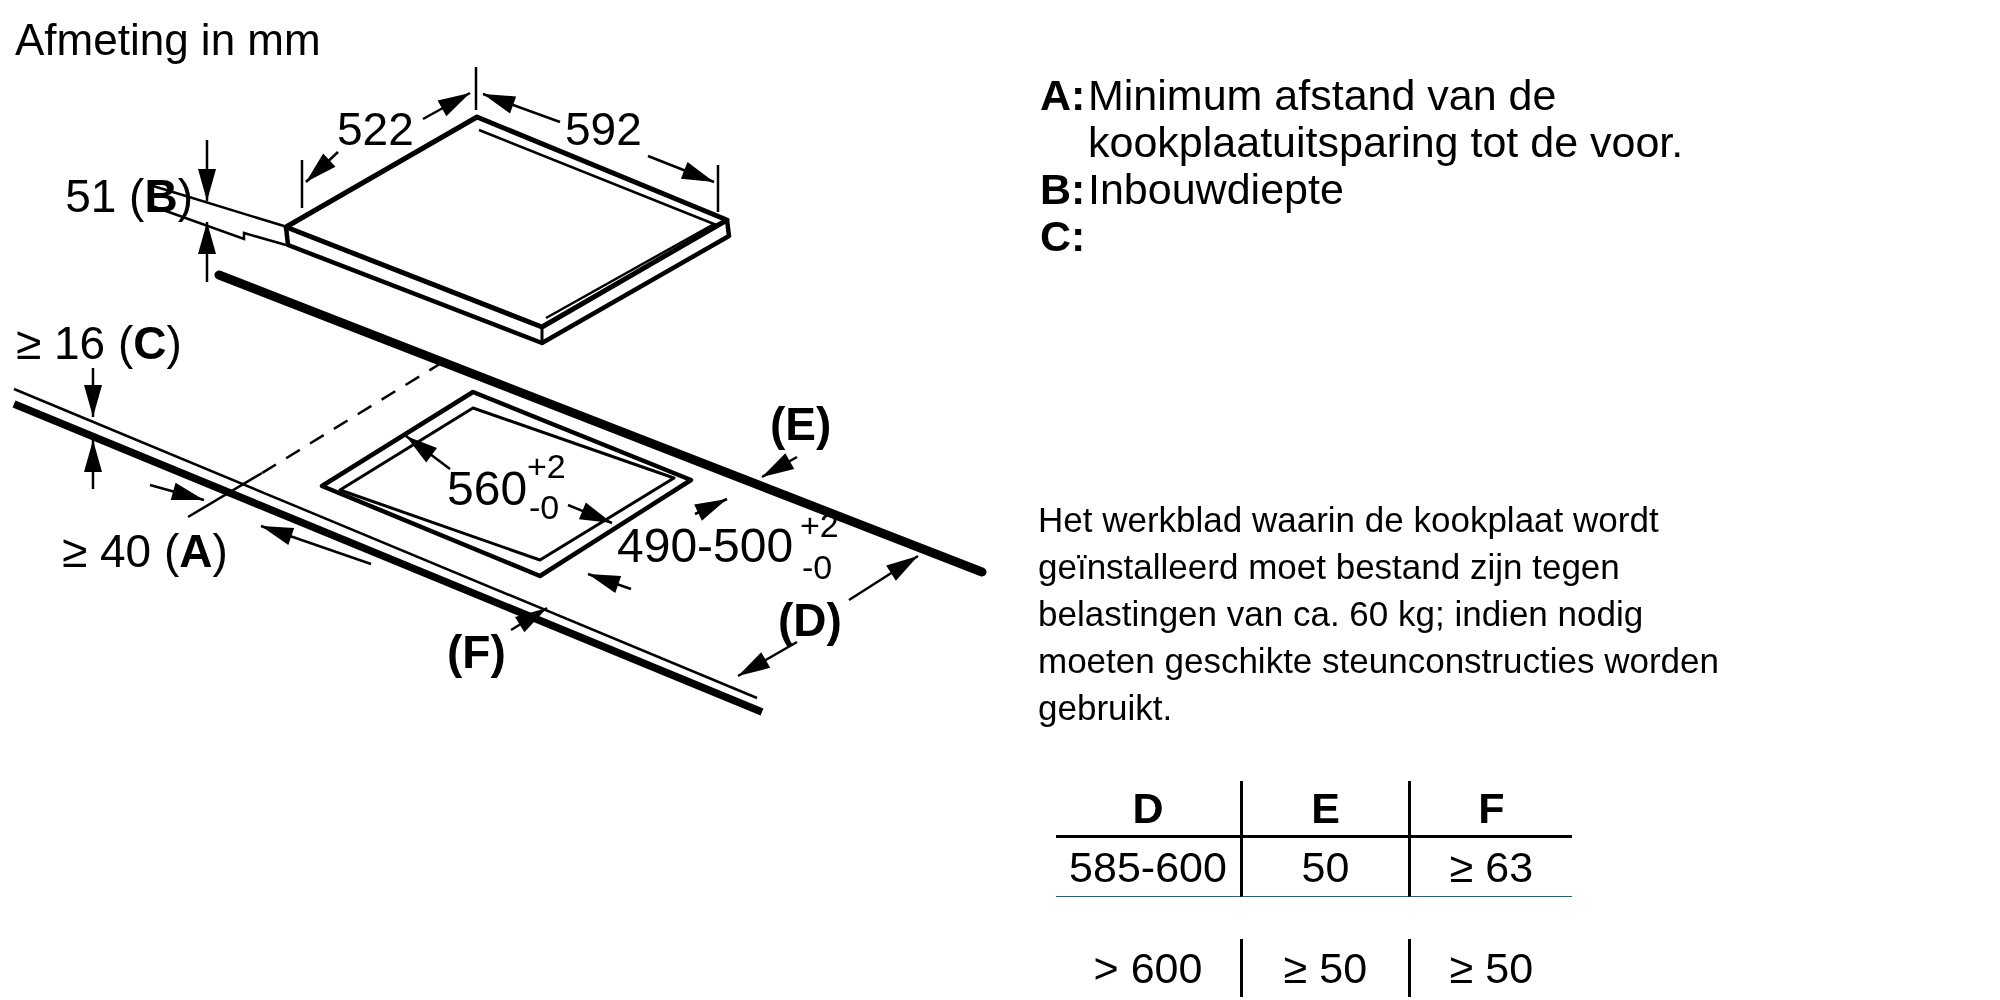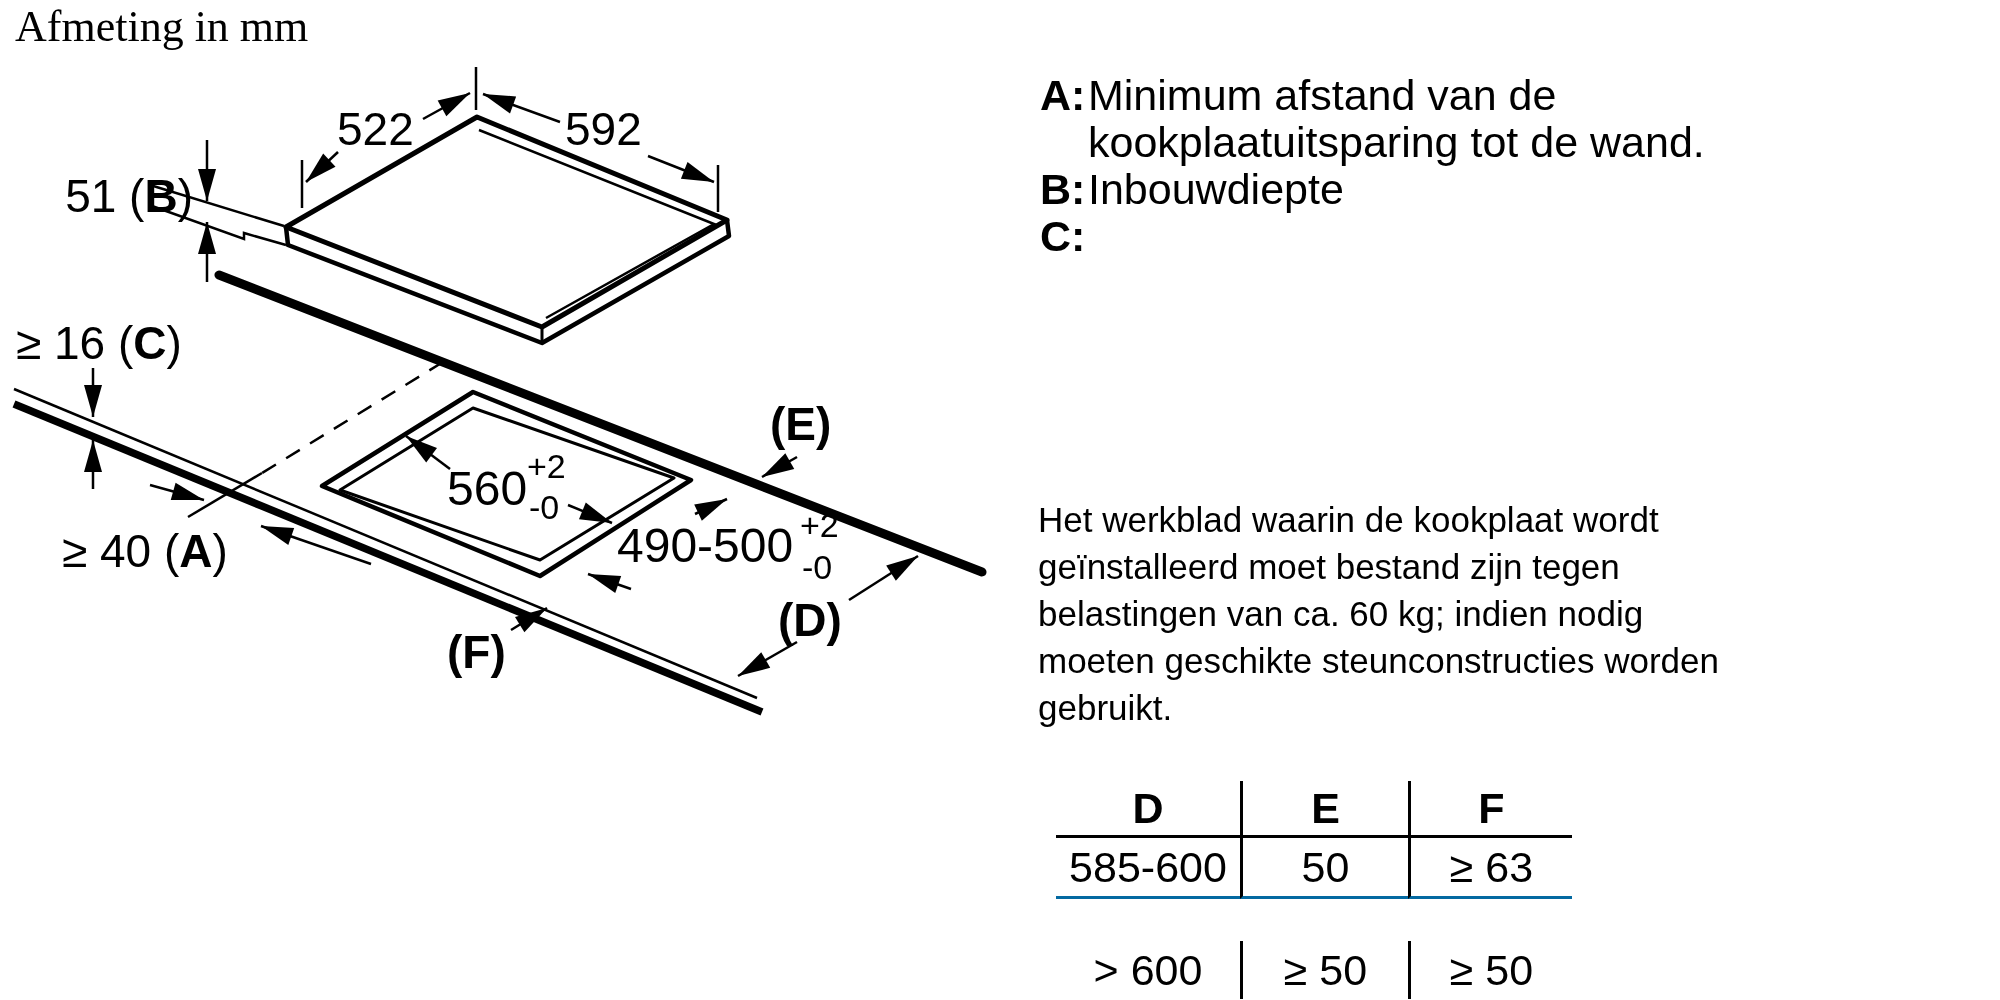--- a/index.html
+++ b/index.html
@@ -1,28 +1,28 @@
 <!DOCTYPE html>
 <html><head>
 <meta charset="utf-8">
 <style>
   html,body{margin:0;padding:0;background:#ffffff;}
   body{width:2000px;height:1000px;position:relative;font-family:"Liberation Sans",sans-serif;color:#000;overflow:hidden;}
-  #title{position:absolute;left:15px;top:3px;font-size:44px;line-height:1.1;white-space:nowrap;font-family:Liberation Serif, serif;}
+  #title{position:absolute;left:15px;top:16px;font-size:44px;line-height:1.1;white-space:nowrap;}
   #diagram{position:absolute;left:0;top:0;}
   svg text{font-family:"Liberation Sans",sans-serif;fill:#000;}
   .rightcol{position:absolute;left:1040px;top:72px;width:950px;}
   .defrow{display:flex;font-size:43px;line-height:47px;}
   .deflabel{width:48px;font-weight:bold;flex:0 0 48px;}
   .deftext{white-space:pre-line;}
   .para{position:absolute;left:1038px;top:496px;width:950px;font-size:35px;line-height:47px;white-space:pre-line;}
   .dtable{position:absolute;left:1056px;top:781px;display:grid;grid-template-columns:184px 168px 164px;}
   .dtable .cell{font-size:43px;text-align:center;display:flex;align-items:center;justify-content:center;}
   .dtable .head{font-weight:bold;height:54px;border-bottom:3px solid #000;}
-  .dtable .r1{height:58px;border-bottom:3px solid #0369a1;}
+  .dtable .r1{height:58px;border-bottom:1px solid #0369a1;}
   .dtable .r2{height:58px;margin-top:42px;}
   .dtable .c2,.dtable .c3{border-left:3px solid #000;}
 </style>
 </head>
 <body>
 
 <div id="title">Afmeting in mm</div>
 
 <svg id="diagram" width="1000" height="780" viewBox="0 0 1000 780">
   <defs>
@@ -90,21 +90,21 @@
   <line x1="797" y1="642" x2="738" y2="676" stroke="#000" stroke-width="2.5" marker-end="url(#ah)"></line>
 
   <text x="447" y="668" font-size="46" font-weight="bold">(F)</text>
   <line x1="511" y1="630" x2="547" y2="608" stroke="#000" stroke-width="2.5" marker-end="url(#ah)"></line>
 </svg>
 
 <div class="rightcol">
   <div class="defrow">
     <div class="deflabel">A:</div>
     <div class="deftext">Minimum afstand van de
-kookplaatuitsparing tot de wand.</div>
+kookplaatuitsparing tot de voor.</div>
   </div>
   <div class="defrow">
     <div class="deflabel">B:</div>
     <div class="deftext">Inbouwdiepte</div>
   </div>
   <div class="defrow">
     <div class="deflabel">C:</div>
   </div>
 </div>
 

